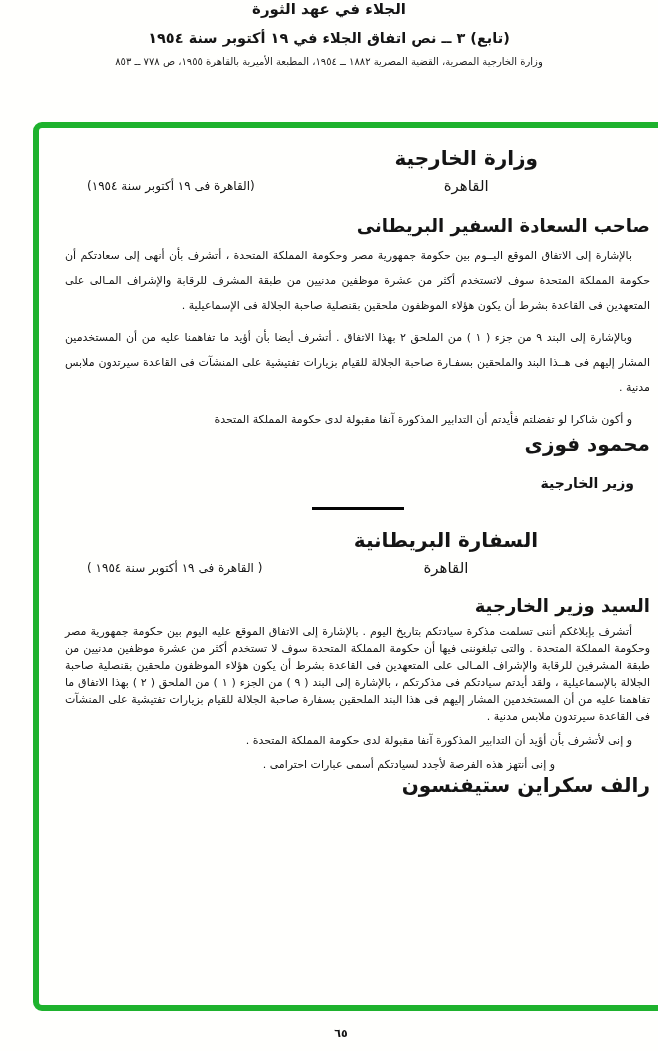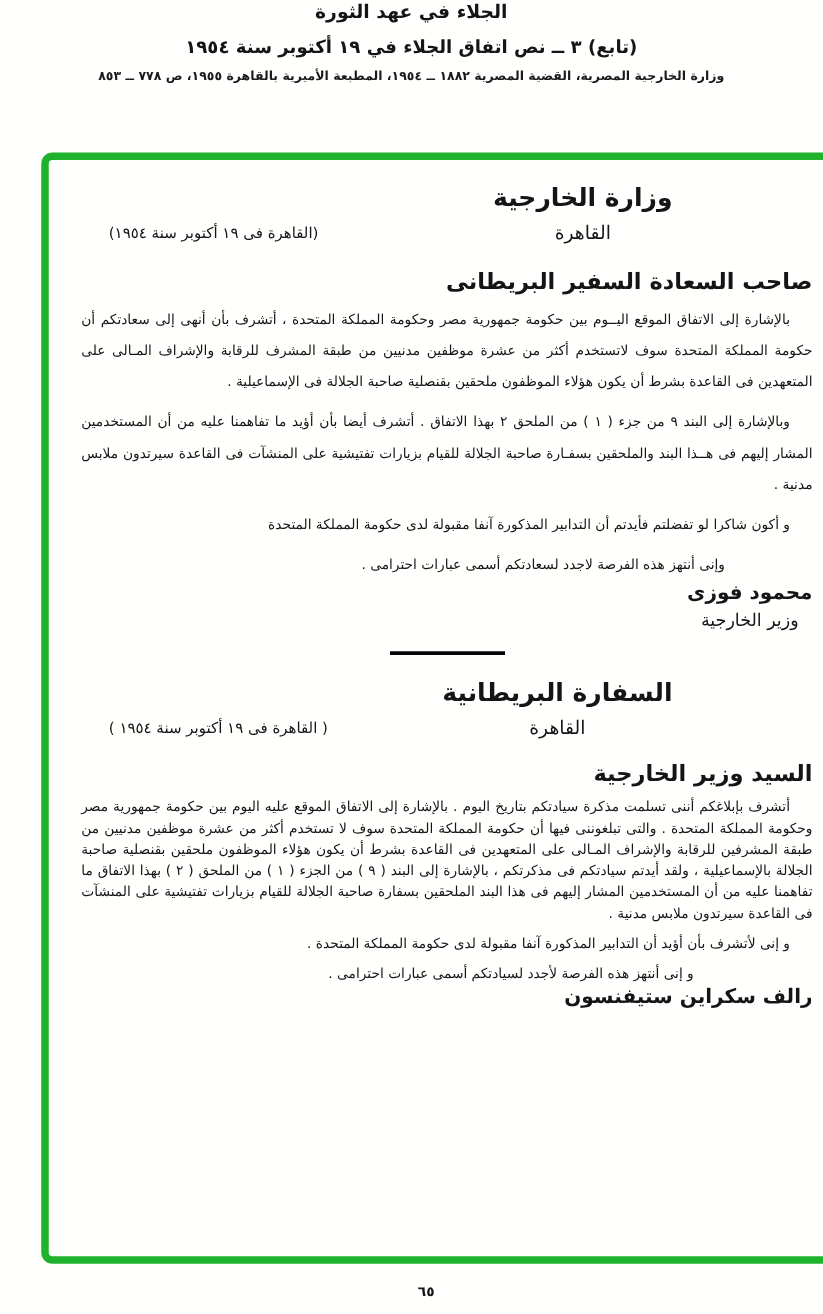--- a/index.html
+++ b/index.html
@@ -10,21 +10,21 @@
     color: #151515;
     direction: rtl;
     overflow: hidden;
   }
   .page { position: relative; width: 658px; height: 1051px; background: #fffffd; }
 
   
   .header { text-align: center; }
   .header-title { font-size: 15px; font-weight: 700; letter-spacing: 0.2px; }
   .header-subtitle { font-size: 14.5px; font-weight: 700; margin-top: 12px; }
-  .header-source { font-size: 10px; font-weight: 700; margin-top: 10px; color: #1b1b1b; }
+  .header-source { font-size: 10px; font-weight: 400; margin-top: 10px; color: #1b1b1b; }
 
   
   .green-box {
     position: absolute;
     left: 33px; top: 122px;
     width: 653px; height: 889px;
     border: 6px solid #1eb22d;
     border-radius: 9px;
     box-sizing: border-box;
     padding: 18px 30px 0 26px;
@@ -57,22 +57,22 @@
   }
   .indent { text-indent: 18px; }
   .close-l1 { text-align: right; }
   .close-l1-b { padding-right: 70px; text-align: right; }
   .close-l2-b { padding-right: 95px; text-align: right; }
 
   .para2 { line-height: 17px; }
   .sig-wrap { display: flex; justify-content: flex-start; }
   .sig-wrap { flex-direction: row; }
   .sig-inner { margin-left: 375px; text-align: center; }
-  .sig-name { font-size: 16px; font-weight: 700; white-space: nowrap; }
-  .sig-title { font-size: 14px; font-weight: 400; margin-top: 6px; }
+  .sig-name { font-size: 20px; font-weight: 700; white-space: nowrap; }
+  .sig-title { font-size: 14px; font-weight: 700; margin-top: 19px; }
 
   .divider { width: 92px; height: 3px; background: #050505; margin: 16px auto 0 auto; }
 
   .letter2 { margin-top: 18px; }
 
   .sig2-inner { margin-left: 360px; text-align: center; }
 
   .page-number {
     position: absolute; left: 12px; bottom: 11px; width: 100%;
     text-align: center; font-size: 11px; font-weight: 700; margin-top: 22px;
@@ -99,21 +99,20 @@
           <div class="lh-city">القاهرة</div>
         </div>
         <div class="lh-date">(القاهرة فى ١٩ أكتوبر سنة ١٩٥٤)</div>
       </div>
 
       <div class="salutation">صاحب السعادة السفير البريطانى</div>
 
       <p class="para indent">بالإشارة إلى الاتفاق الموقع اليــوم بين حكومة جمهورية مصر وحكومة المملكة المتحدة ، أتشرف بأن أنهى إلى سعادتكم أن حكومة المملكة المتحدة سوف لاتستخدم أكثر من عشرة موظفين مدنيين من طبقة المشرف للرقابة والإشراف المـالى على المتعهدين فى القاعدة بشرط أن يكون هؤلاء الموظفون ملحقين بقنصلية صاحبة الجلالة فى الإسماعيلية .</p>
       <p class="para indent">وبالإشارة إلى البند ٩ من جزء ( ١ ) من الملحق ٢ بهذا الاتفاق . أتشرف أيضا بأن أؤيد ما تفاهمنا عليه من أن المستخدمين المشار إليهم فى هــذا البند والملحقين بسفـارة صاحبة الجلالة للقيام بزيارات تفتيشية على المنشآت فى القاعدة سيرتدون ملابس مدنية .</p>
       <p class="para indent close-l1">و أكون شاكرا لو تفضلتم فأيدتم أن التدابير المذكورة آنفا مقبولة لدى حكومة المملكة المتحدة</p>
-      <p class="para close-l1-b">وإنى أنتهز هذه الفرصة لاجدد لسعادتكم أسمى عبارات احترامى .</p>
 
       <div class="sig-wrap">
         <div class="sig-inner">
           <div class="sig-name">محمود فوزى</div>
           <div class="sig-title">وزير الخارجية</div>
         </div>
       </div>
 
       <div class="divider"></div>
     </div>

